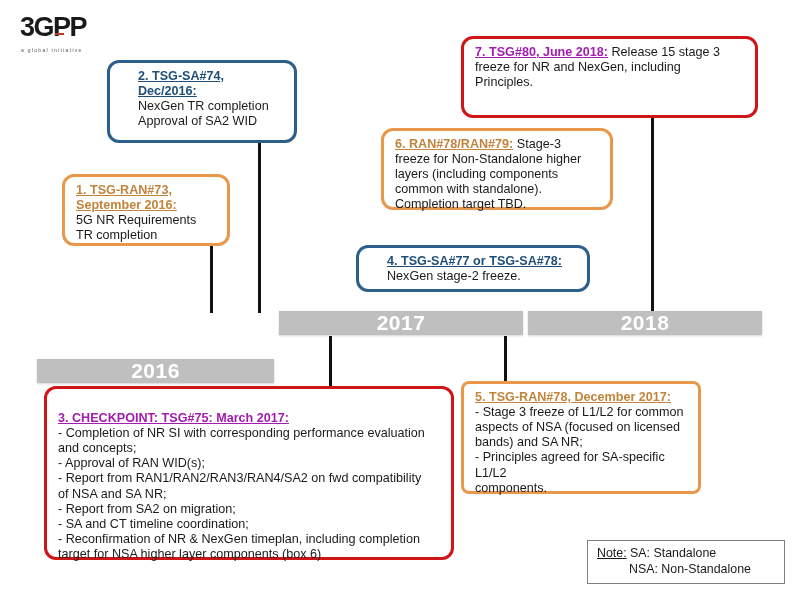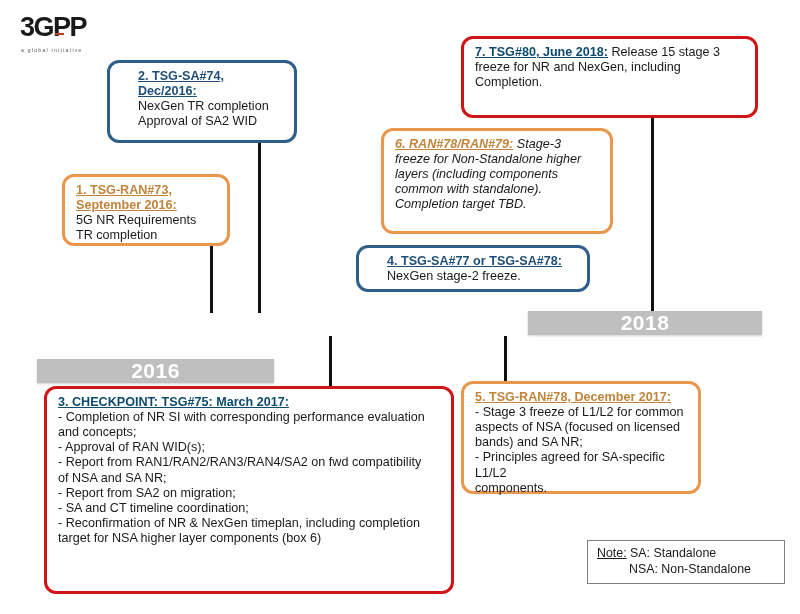--- a/index.html
+++ b/index.html
@@ -92,21 +92,21 @@
   .box .hd {
     font-weight: bold;
     text-decoration: underline;
   }
   .box.blue   { border: 3px solid #2e5f8a; padding-left: 28px; }
   .box.orange { border: 3px solid #e8974b; }
   .box.red    { border: 3px solid #cf1517; }
 
   .hd.blue   { color: #1f4e79; }
   .hd.orange { color: #c1843b; }
-  .hd.red    { color: #0c4a6e; }
+  .hd.red    { color: #a21caf; margin-top: 16px; }
 
   
   .note {
     position: absolute;
     border: 1px solid #808080;
     background: #ffffff;
     box-sizing: border-box;
     padding: 5px 9px;
     font-size: 12.4px;
     line-height: 1.28;
@@ -126,72 +126,73 @@
     <div class="logo-tag">a global initiative</div>
   </div>
 
   <div class="conn" style="left:210px; top:245px; height:68px;"></div>
   <div class="conn" style="left:258px; top:143px; height:170px;"></div>
   <div class="conn" style="left:329px; top:336px; height:52px;"></div>
   <div class="conn" style="left:504px; top:336px; height:47px;"></div>
   <div class="conn" style="left:651px; top:118px; height:195px;"></div>
 
   <div class="tl-seg" style="left:37px; top:311px; width:237px;margin-top:48px;">2016</div>
+  <div class="tl-seg" style="left:279px; top:311px; width:244px;">2017</div>
   <div class="tl-seg" style="left:528px; top:311px; width:234px;">2018</div>
 
   <div class="box blue" style="left:107px; top:60px; width:190px; height:83px;">
     <p class="hd blue">2. TSG-SA#74,  Dec/2016:</p>
     <p>NexGen TR completion</p>
     <p>Approval of SA2 WID</p>
   </div>
 
   <div class="box orange" style="left:62px; top:174px; width:168px; height:72px;">
     <p class="hd orange">1. TSG-RAN#73,</p>
     <p class="hd orange">September 2016:</p>
     <p>5G NR Requirements</p>
     <p>TR completion</p>
   </div>
 
   <div class="box red" style="left:461px; top:36px; width:297px; height:82px;">
     <p>
       <span class="hd red">7. TSG#80, June 2018:</span><span> Release 15 stage 3</span>
     </p>
     <p>freeze for NR and NexGen, including</p>
-    <p>Completion.</p>
-  </div>
-
-  <div class="box orange" style="left:381px; top:128px; width:232px; height:106px;font-style:italic;">
+    <p>Principles.</p>
+  </div>
+
+  <div class="box orange" style="left:381px; top:128px; width:232px; height:82px;">
     <p>
       <span class="hd orange">6. RAN#78/RAN#79:</span><span> Stage-3</span>
     </p>
     <p>freeze for Non-Standalone higher</p>
     <p>layers (including components</p>
     <p>common with standalone).</p>
     <p>Completion target TBD.</p>
   </div>
 
   <div class="box blue" style="left:356px; top:245px; width:234px; height:47px;">
     <p class="hd blue">4. TSG-SA#77 or TSG-SA#78:</p>
     <p>NexGen stage-2 freeze.</p>
   </div>
 
-  <div class="box red" style="left:44px; top:386px; width:410px; height:208px; ">
+  <div class="box red" style="left:44px; top:386px; width:410px; height:174px; ">
     <p class="hd red">3. CHECKPOINT: TSG#75: March 2017:</p>
     <p>- Completion of NR SI with corresponding performance evaluation</p>
     <p>and concepts;</p>
     <p>-  Approval of RAN WID(s);</p>
     <p>- Report from RAN1/RAN2/RAN3/RAN4/SA2 on fwd compatibility</p>
     <p>of NSA and SA NR;</p>
     <p>- Report from SA2 on migration;</p>
     <p>- SA and CT timeline coordination;</p>
     <p>- Reconfirmation of NR &amp; NexGen timeplan, including completion</p>
     <p>target for NSA higher layer components (box 6)</p>
   </div>
 
-  <div class="box orange" style="left:461px; top:381px; width:240px; height:113px;">
+  <div class="box orange" style="left:461px; top:381px; width:240px; height:113px;border-radius:8px;">
     <p class="hd orange">5. TSG-RAN#78, December 2017:</p>
     <p>- Stage 3 freeze of L1/L2 for common</p>
     <p>aspects of NSA (focused on licensed</p>
     <p>bands) and SA NR;</p>
     <p>- Principles agreed for SA-specific L1/L2</p>
     <p>components.</p>
   </div>
 
   <div class="note" style="left:587px; top:540px; width:198px; height:44px;">
     <div>

